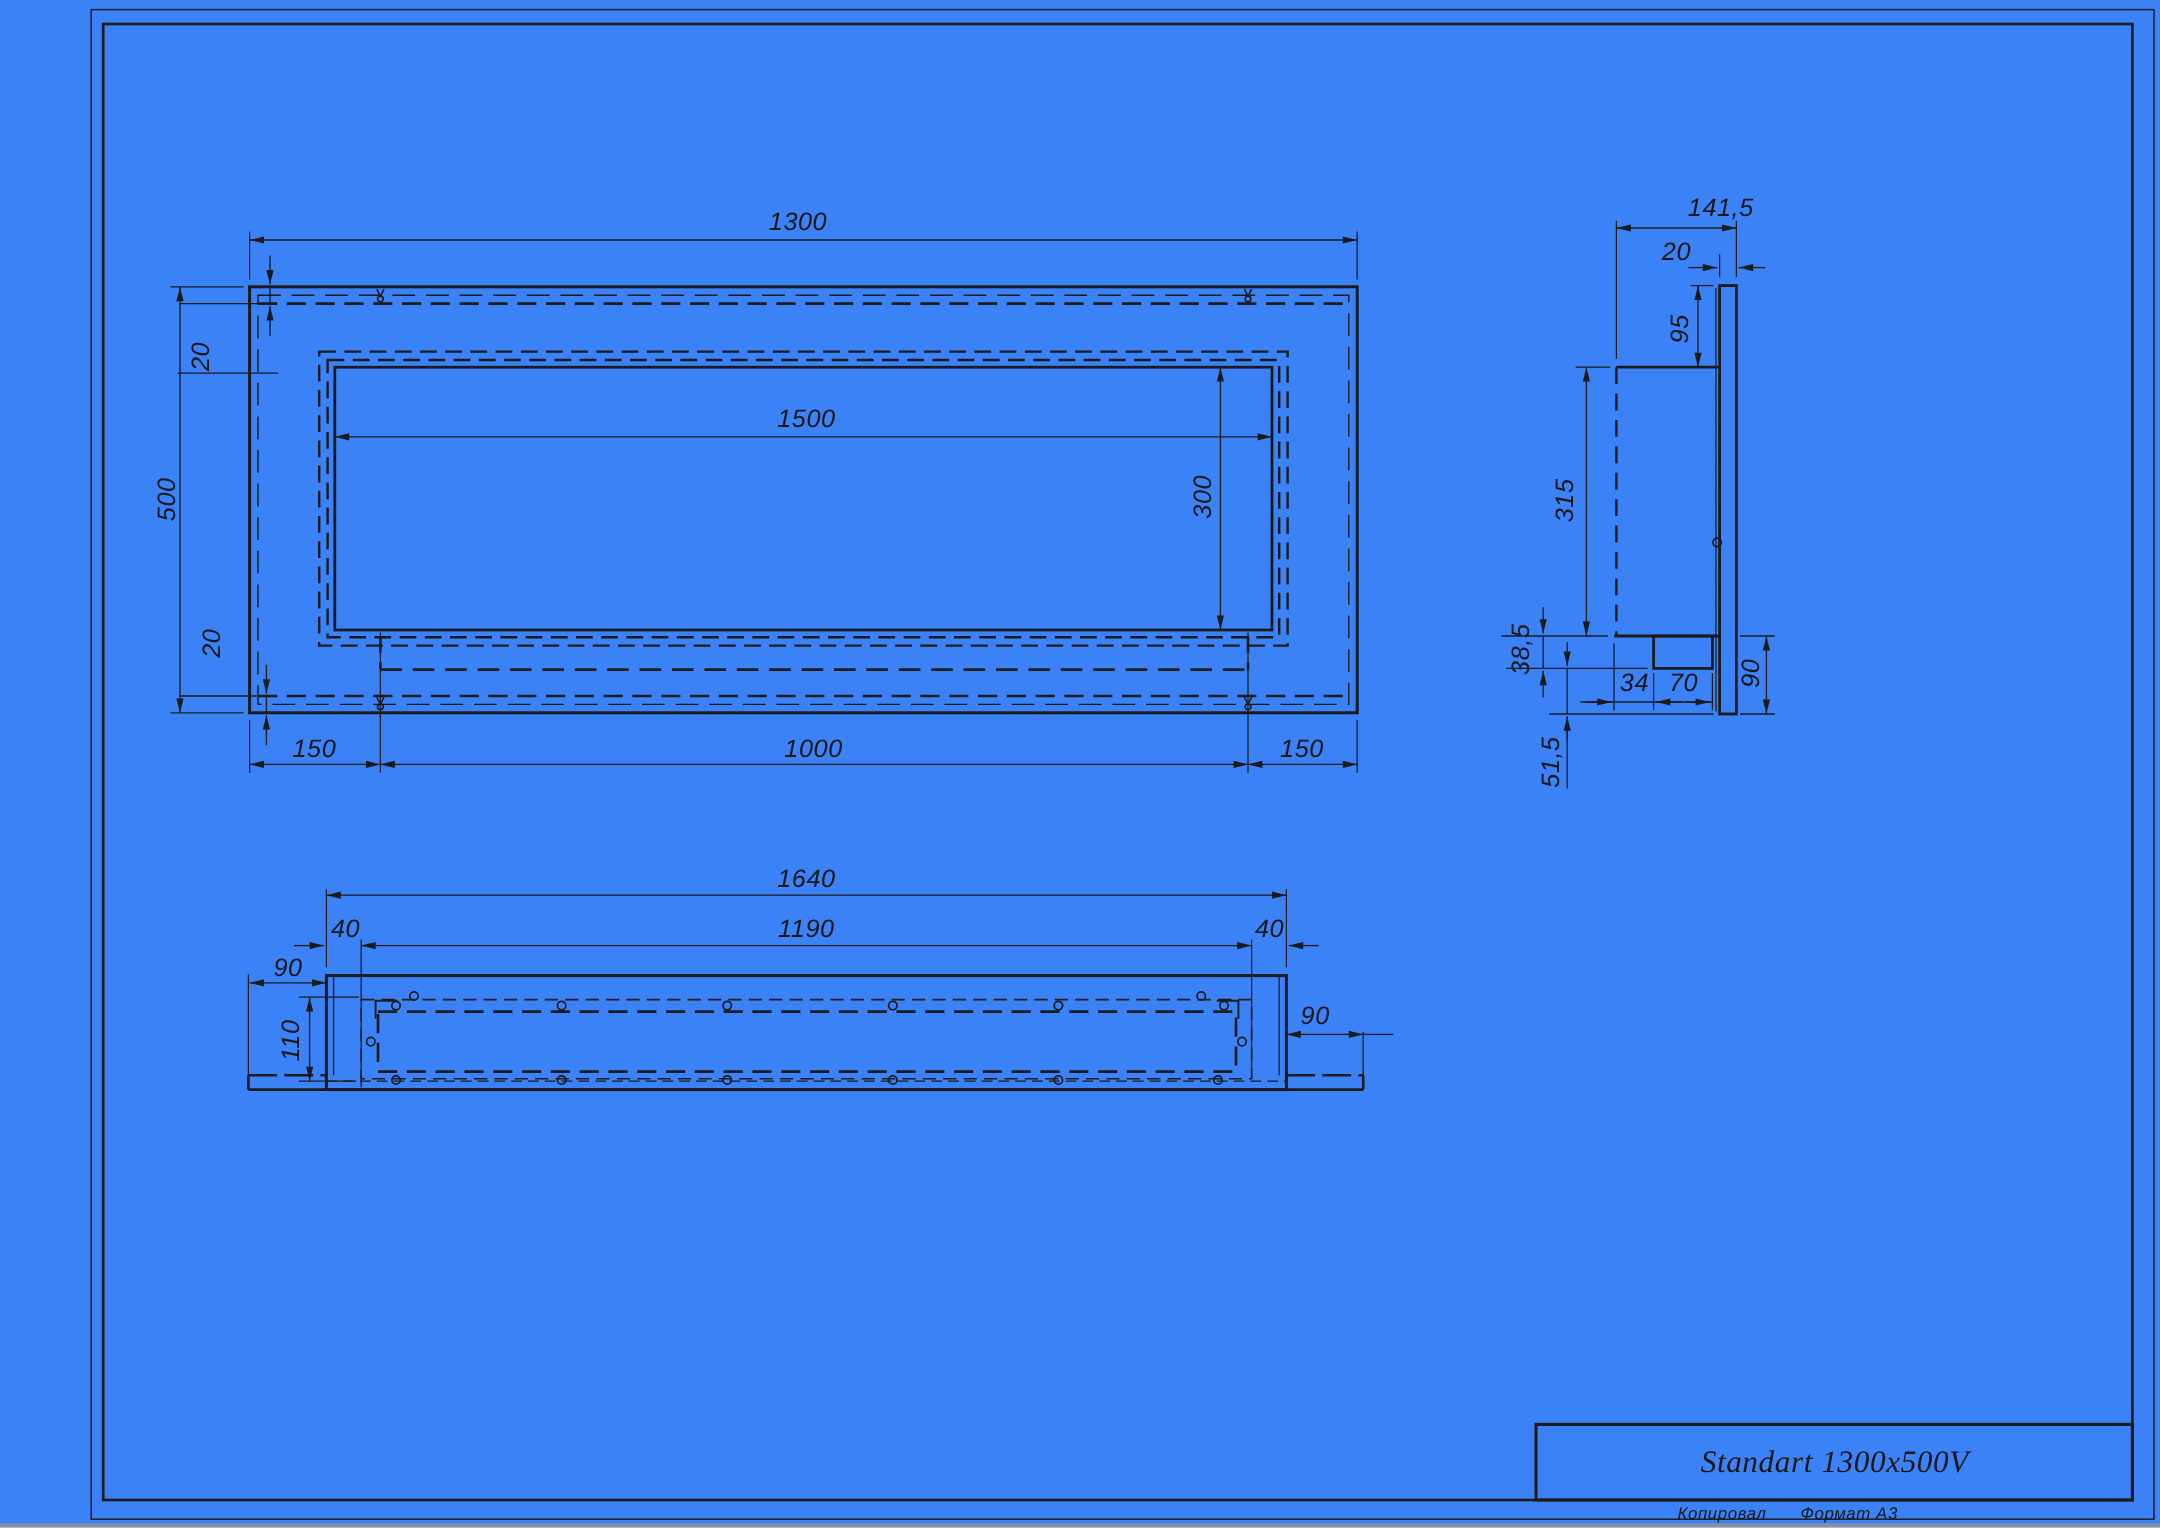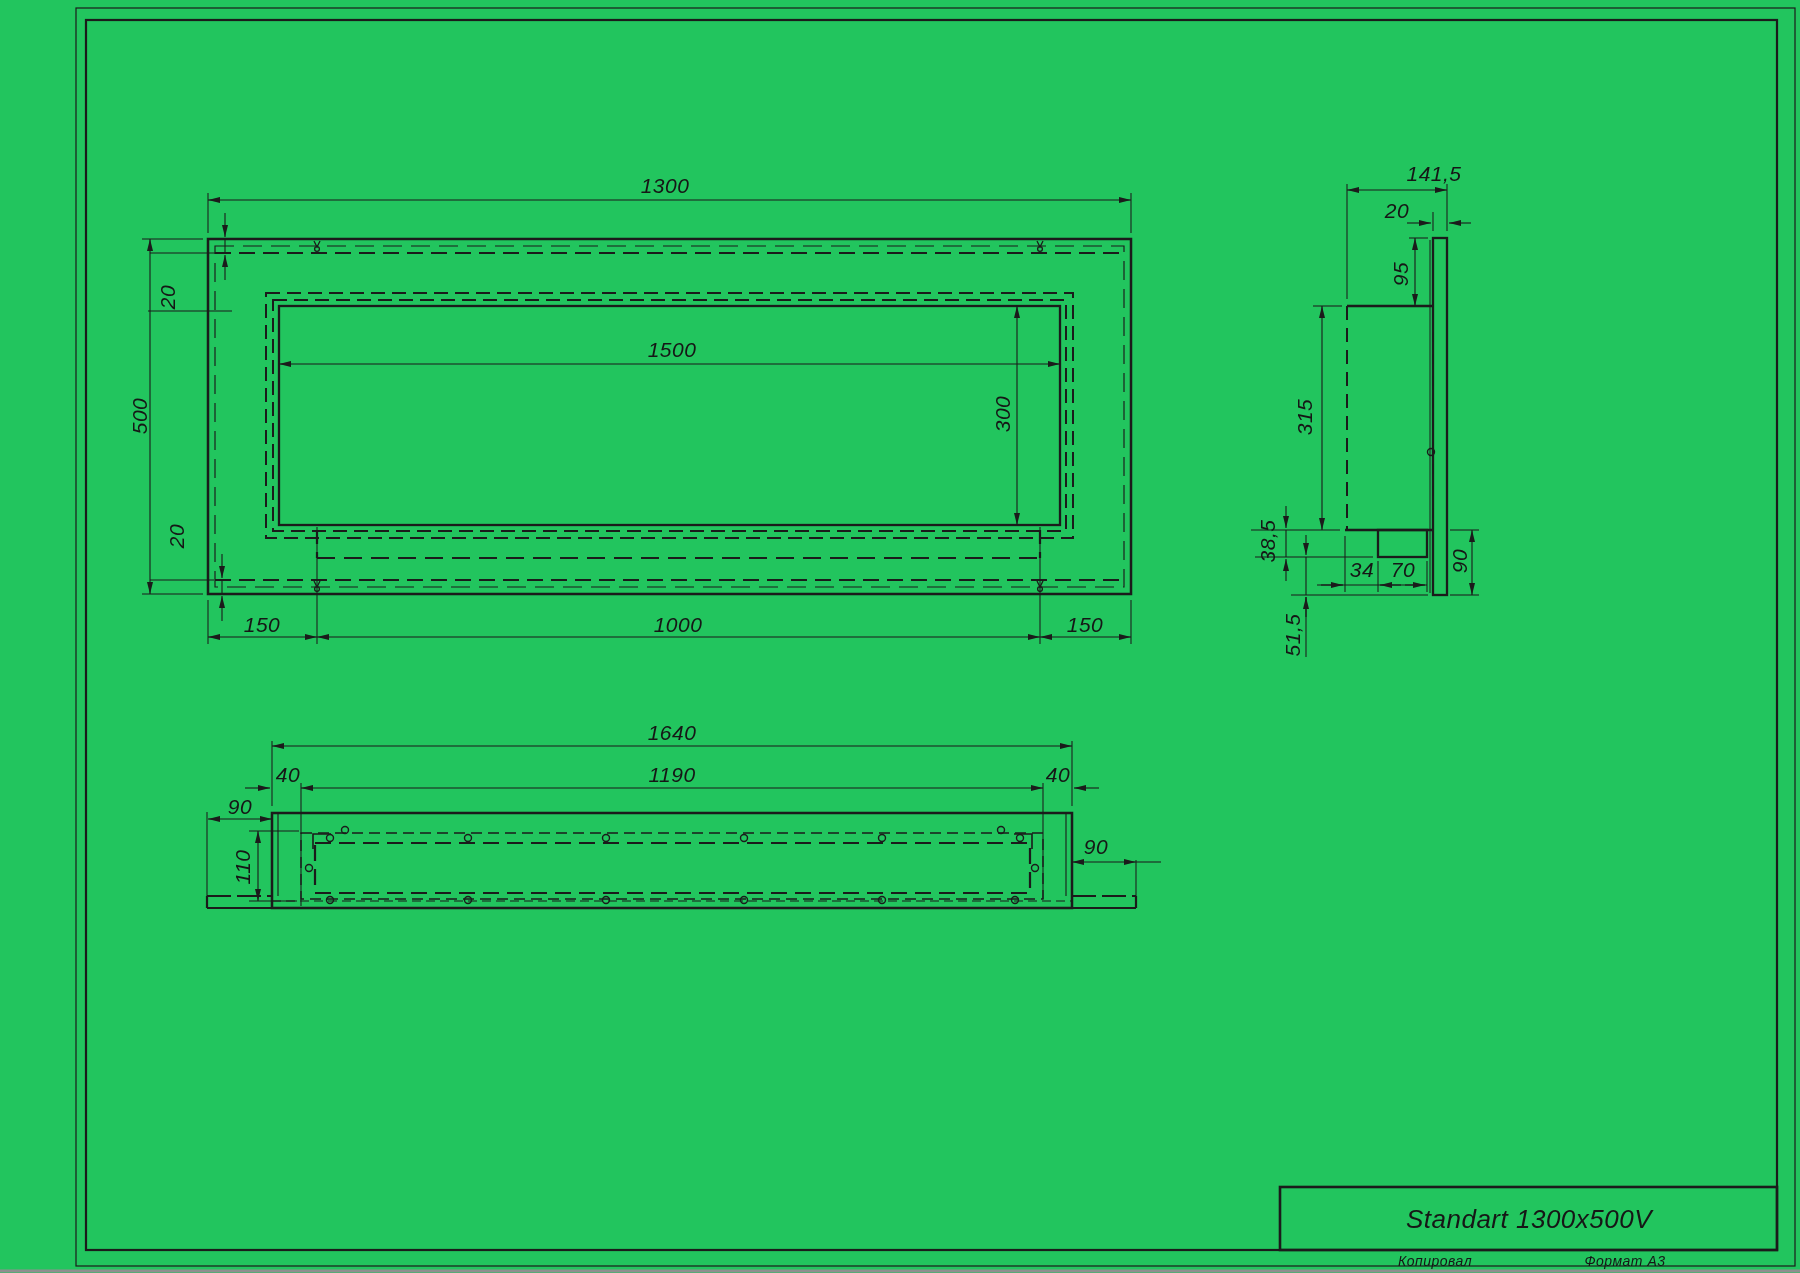--- a/index.html
+++ b/index.html
@@ -1,22 +1,22 @@
 <!DOCTYPE html>
 <html><head>
 <meta charset="utf-8">
 <style>
   html,body{margin:0;padding:0;background:#e8e8e8;}
-  .sheet{position:relative;width:1800px;height:1273px;background:#22c55e;overflow:hidden;
+  .sheet{position:relative;width:1800px;height:1273px;background:#3b82f6;overflow:hidden;
          font-family:"Liberation Sans",sans-serif;color:#1b1b1b;}
   svg{position:absolute;left:0;top:0;}
   .lbl{position:absolute;transform:translate(-50%,-50%);font-style:italic;font-size:21px;
        white-space:nowrap;letter-spacing:.5px;color:#161616;}
   .lbl.v{transform:translate(-50%,-50%) rotate(-90deg);}
-  .lbl.title{font-size:26px;letter-spacing:.5px;}
+  .lbl.title{font-size:26px;letter-spacing:.5px;font-family:Liberation Serif, serif;}
   .lbl.foot{font-size:14px;}
 </style>
 </head>
 <body>
 
 <div class="sheet">
 
 <svg width="1800" height="1273" viewBox="0 0 1800 1273">
   <defs>
     <marker id="arr" viewBox="0 0 14 8" refX="13" refY="4" markerWidth="14" markerHeight="8" orient="auto-start-reverse" markerUnits="userSpaceOnUse">
@@ -232,16 +232,16 @@
   <div class="lbl" style="left:288px;top:775px">40</div>
   <div class="lbl" style="left:1058px;top:775px">40</div>
   <div class="lbl" style="left:240px;top:807px">90</div>
   <div class="lbl v" style="left:243px;top:867px">110</div>
   <div class="lbl" style="left:1096px;top:847px">90</div>
 </div>
 
 <div>
   <div class="lbl title" style="left:1529px;top:1219px">Standart 1300x500V</div>
   <div class="lbl foot" style="left:1435px;top:1261px">Копировал</div>
-  <div class="lbl foot" style="left:1625px;top:1261px">Формат А3</div>
+  <div class="lbl foot" style="left:1541px;top:1261px">Формат А3</div>
 </div>
 
 </div>
 
 </body></html>

